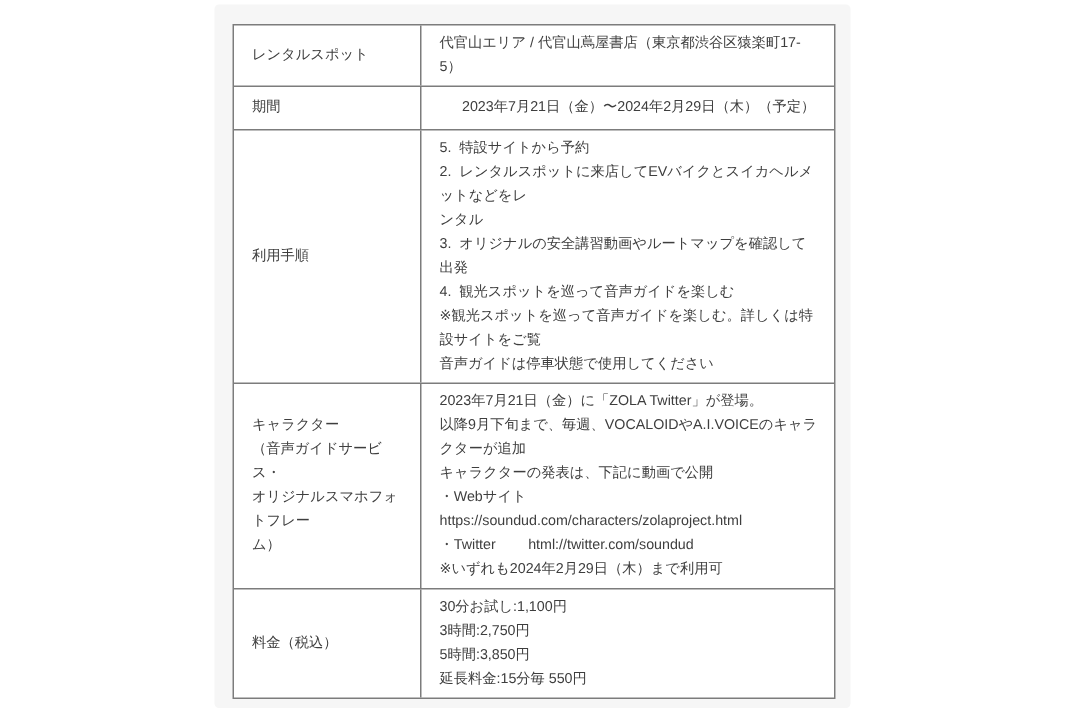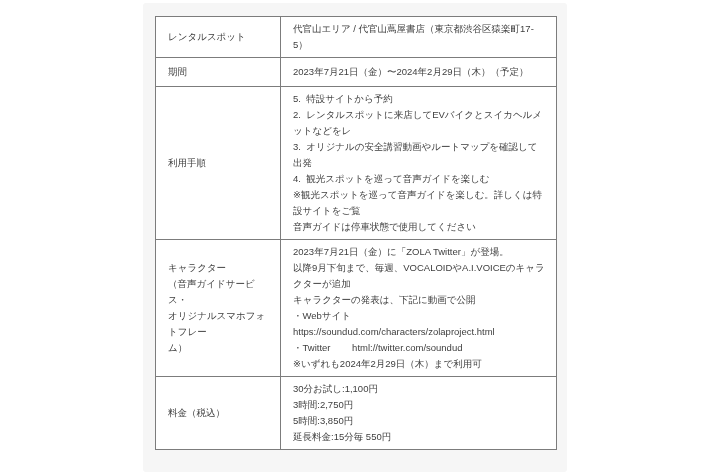--- a/index.html
+++ b/index.html
@@ -38,21 +38,21 @@
     border-right: 1px solid #7c7c7c;
     padding: 4px 8px 4px 12px;
   }
   .cell-content {
     flex: 1;
     padding: 4px 10px 4px 12px;
   }
   .line { white-space: pre-wrap; }
 
   .h-29  { min-height: 28px; }
-  .h-29b { min-height: 29px; }
+  .h-29b { min-height: 29px; gap: 15px; }
   .h-129 { min-height: 129px; }
   .h-108 { min-height: 108px; }
   .h-63  { min-height: 62px; }
 </style>
 </head>
 <body>
 
 <div class="stage">
   <div class="photo-bg"></div>
 
@@ -87,20 +87,21 @@
     <div class="row h-129">
       <div class="cell cell-label">
           <div>
             <div class="line">利用手順</div>
           </div>
         </div>
       <div class="cell cell-content">
           <div>
             <div class="line">5.  特設サイトから予約</div>
             <div class="line">2.  レンタルスポットに来店してEVバイクとスイカヘルメットなどをレ</div>
+            <div class="line">ンタル</div>
             <div class="line">3.  オリジナルの安全講習動画やルートマップを確認して出発</div>
             <div class="line">4.  観光スポットを巡って音声ガイドを楽しむ</div>
             <div class="line">※観光スポットを巡って音声ガイドを楽しむ。詳しくは特設サイトをご覧</div>
             <div class="line">音声ガイドは停車状態で使用してください</div>
           </div>
         </div>
     </div>
 
     <div class="row h-108">
       <div class="cell cell-label">

